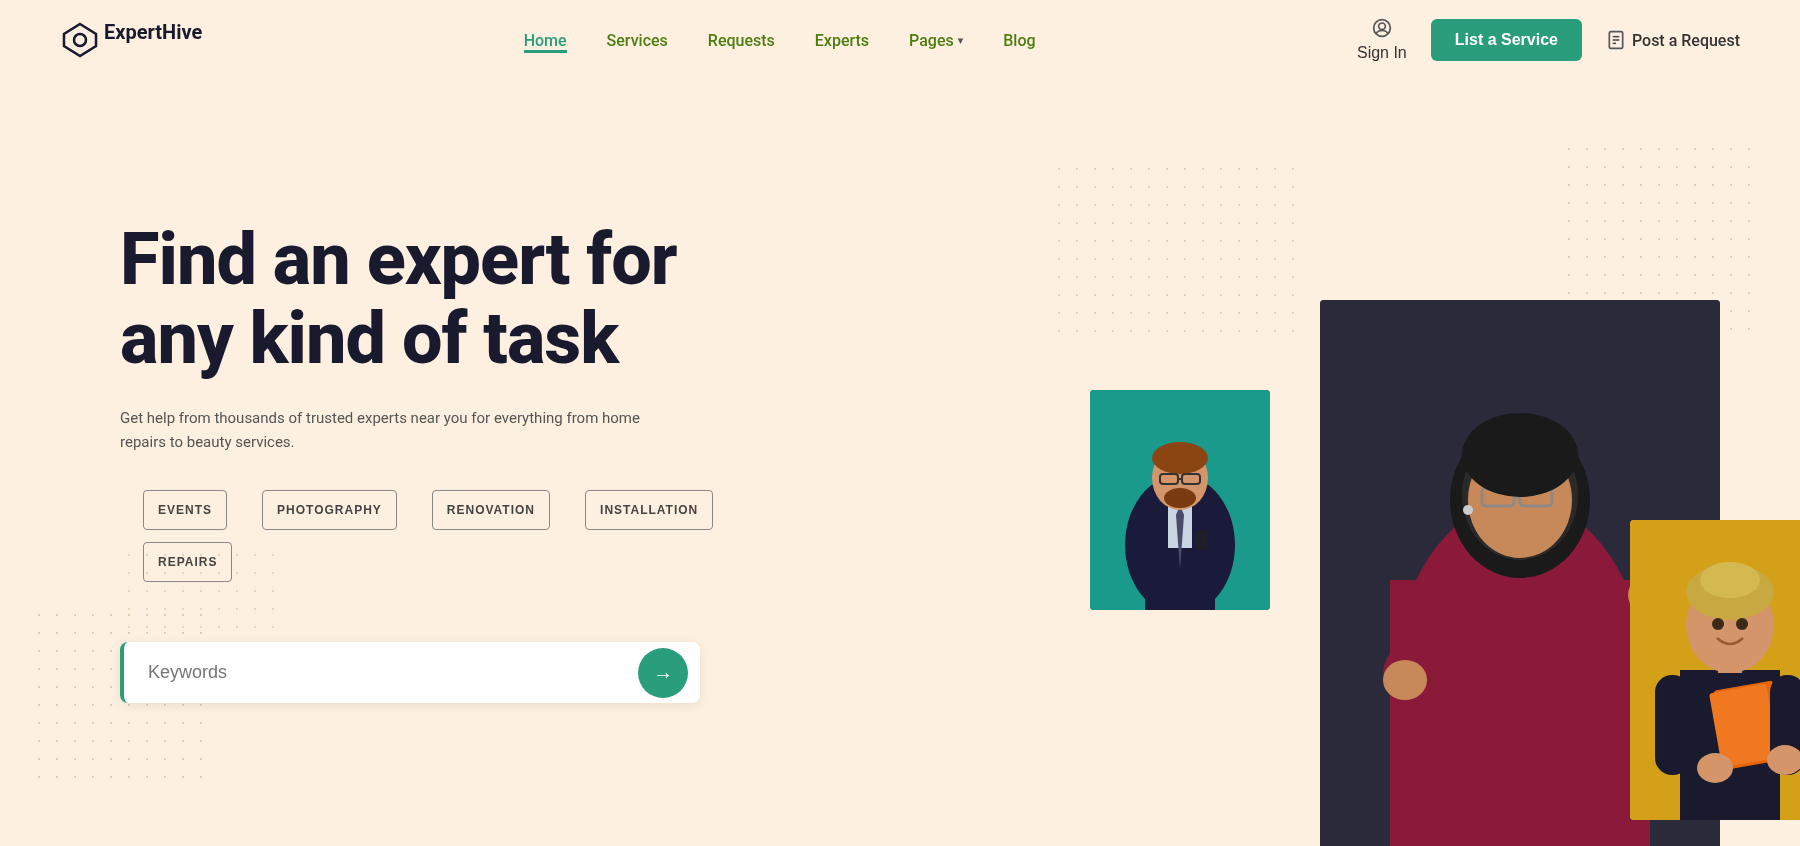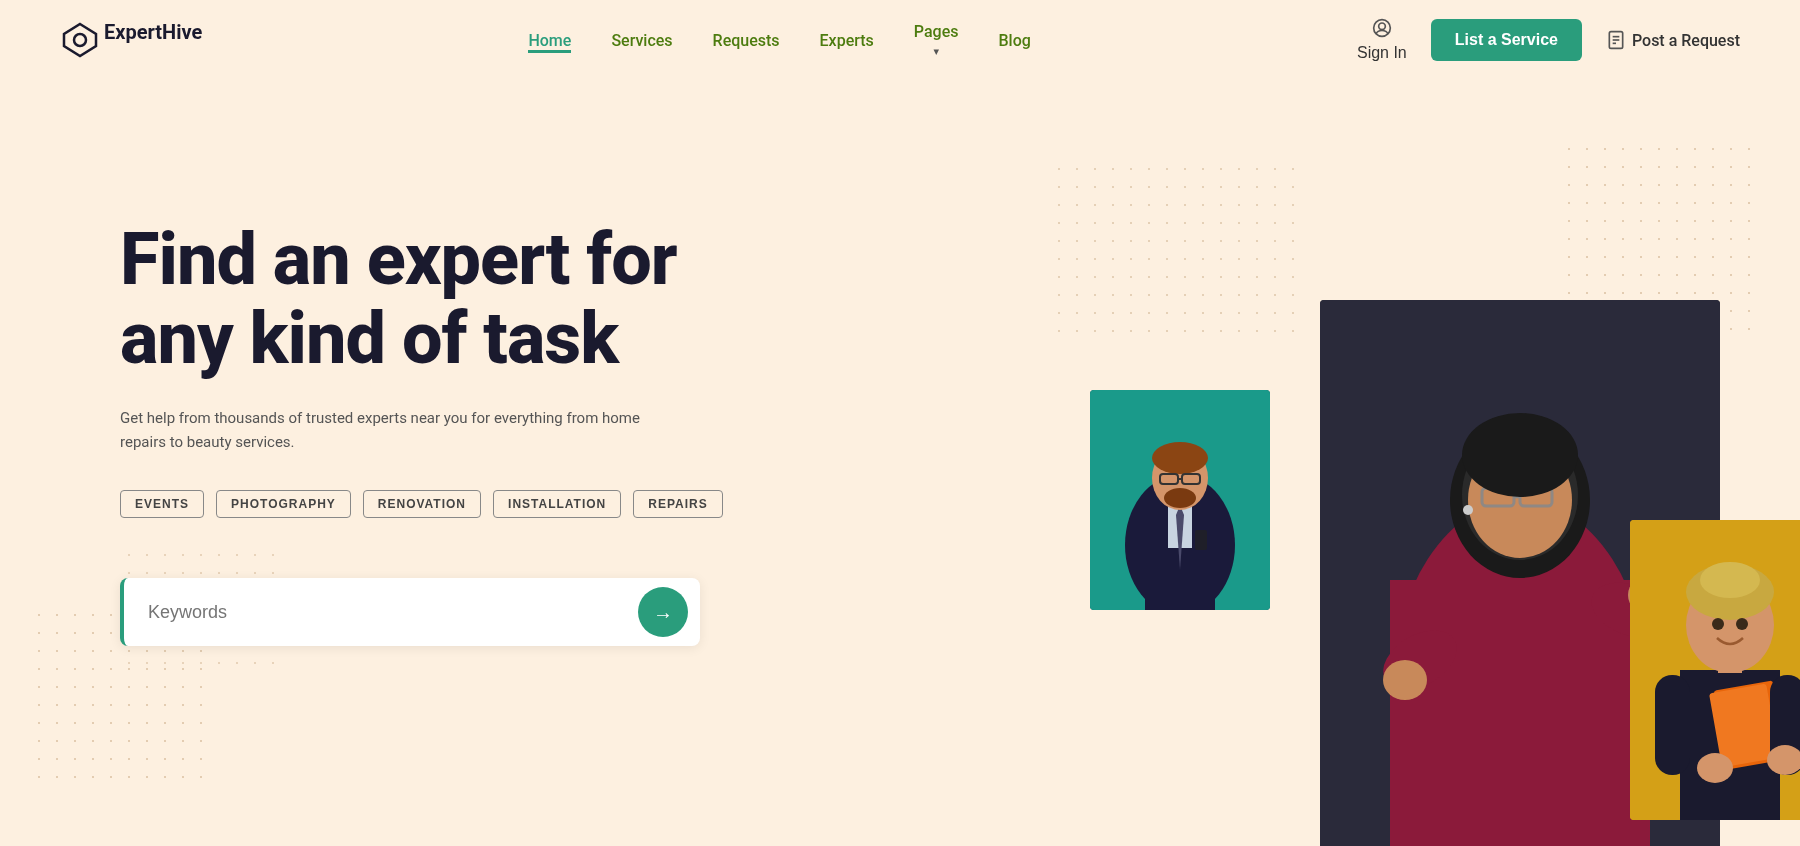--- a/index.html
+++ b/index.html
@@ -51,21 +51,20 @@
     .navbar-nav a.active {
       color: #2a9d7c;
       border-bottom: 3px solid #2a9d7c;
       padding-bottom: 0;
     }
     .pages-item {
       display: flex;
       align-items: center;
       gap: 4px;
       cursor: pointer;
-      flex-direction: column;
     }
     .chevron-icon {
       font-size: 11px;
       color: #555;
     }
     .navbar-actions {
       display: flex;
       align-items: center;
       gap: 24px;
     }
@@ -180,35 +179,36 @@
       gap: 12px;
       flex-wrap: wrap;
       margin-bottom: 60px;
     }
     .hero-tag {
       border: 1.5px solid #888;
       color: #444;
       font-size: 12px;
       font-weight: 600;
       letter-spacing: 1px;
-      padding: 6px 14px;
+      padding: 12px 14px;
       border-radius: 4px;
       background: transparent;
       cursor: pointer;
+      margin-left: 23px;
     }
 
     
     .search-bar {
       display: flex;
       align-items: center;
       background: #fff;
       border-radius: 8px;
       padding: 0 12px 0 24px;
       max-width: 580px;
-      height: 68px;
+      height: 61px;
       box-shadow: 0 2px 12px rgba(0,0,0,0.08);
       border-left: 4px solid #2a9d7c;
     }
     .search-input {
       flex: 1;
       border: none;
       outline: none;
       font-size: 18px;
       color: #aaa;
       background: transparent;

